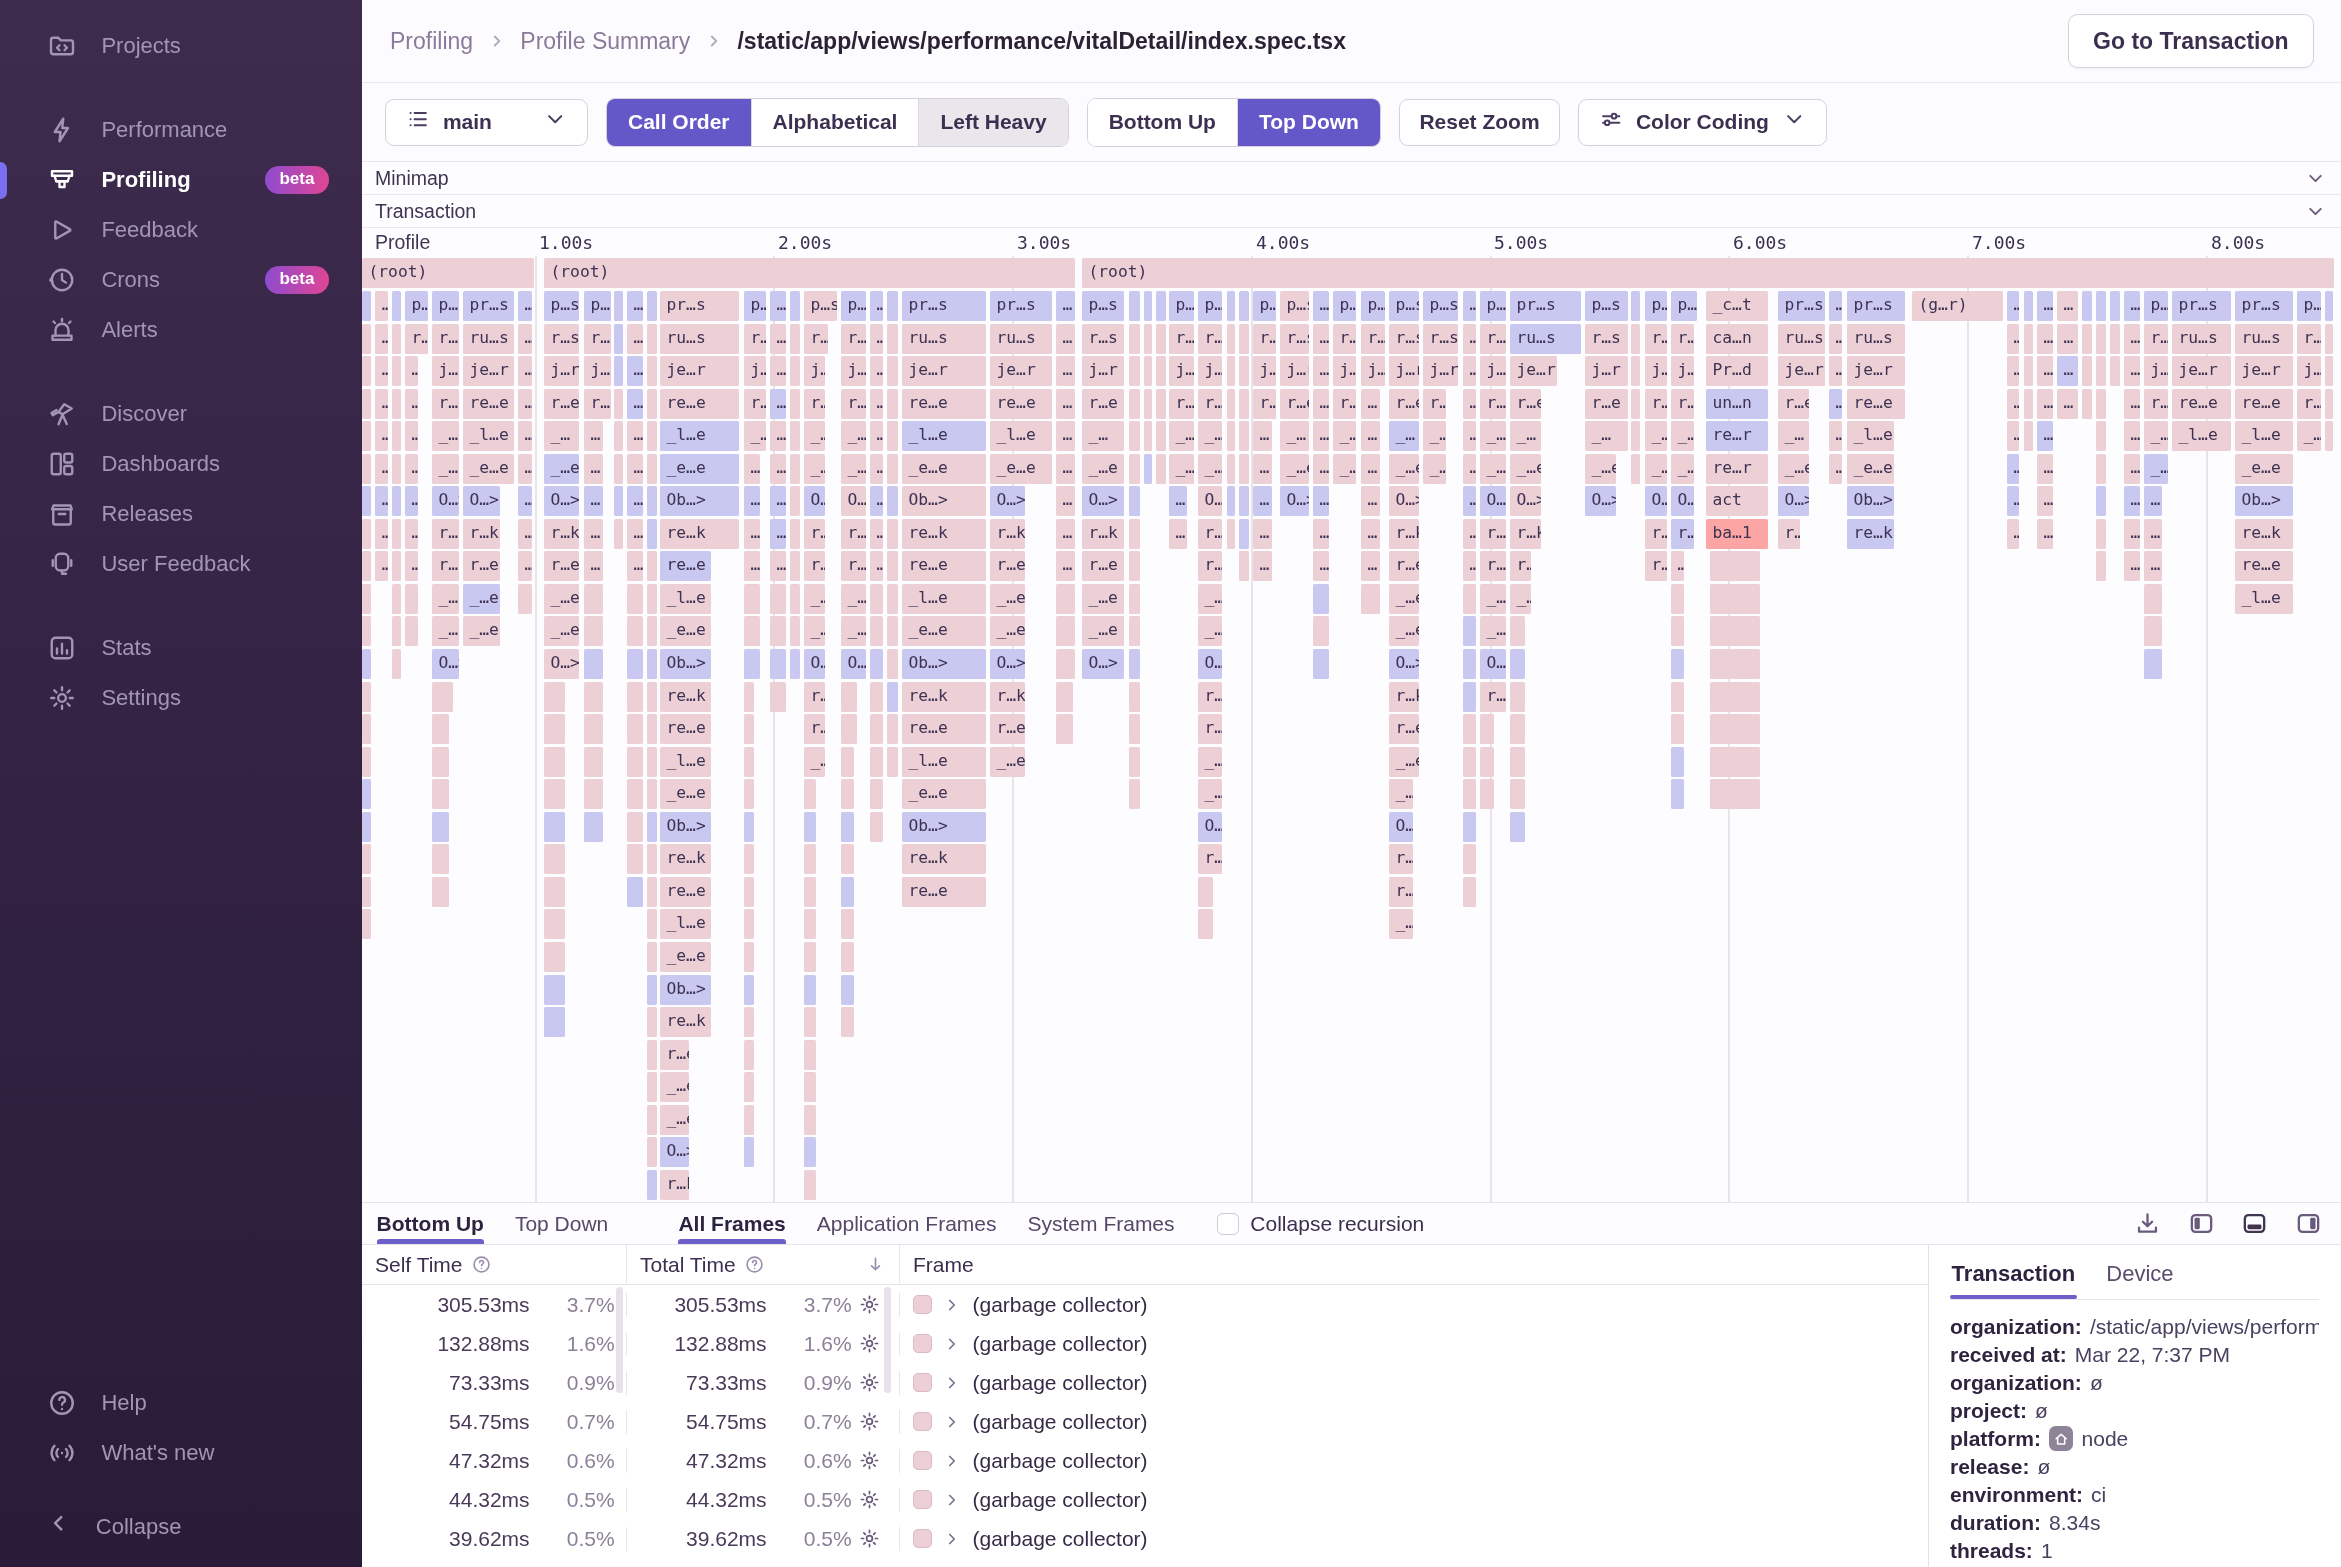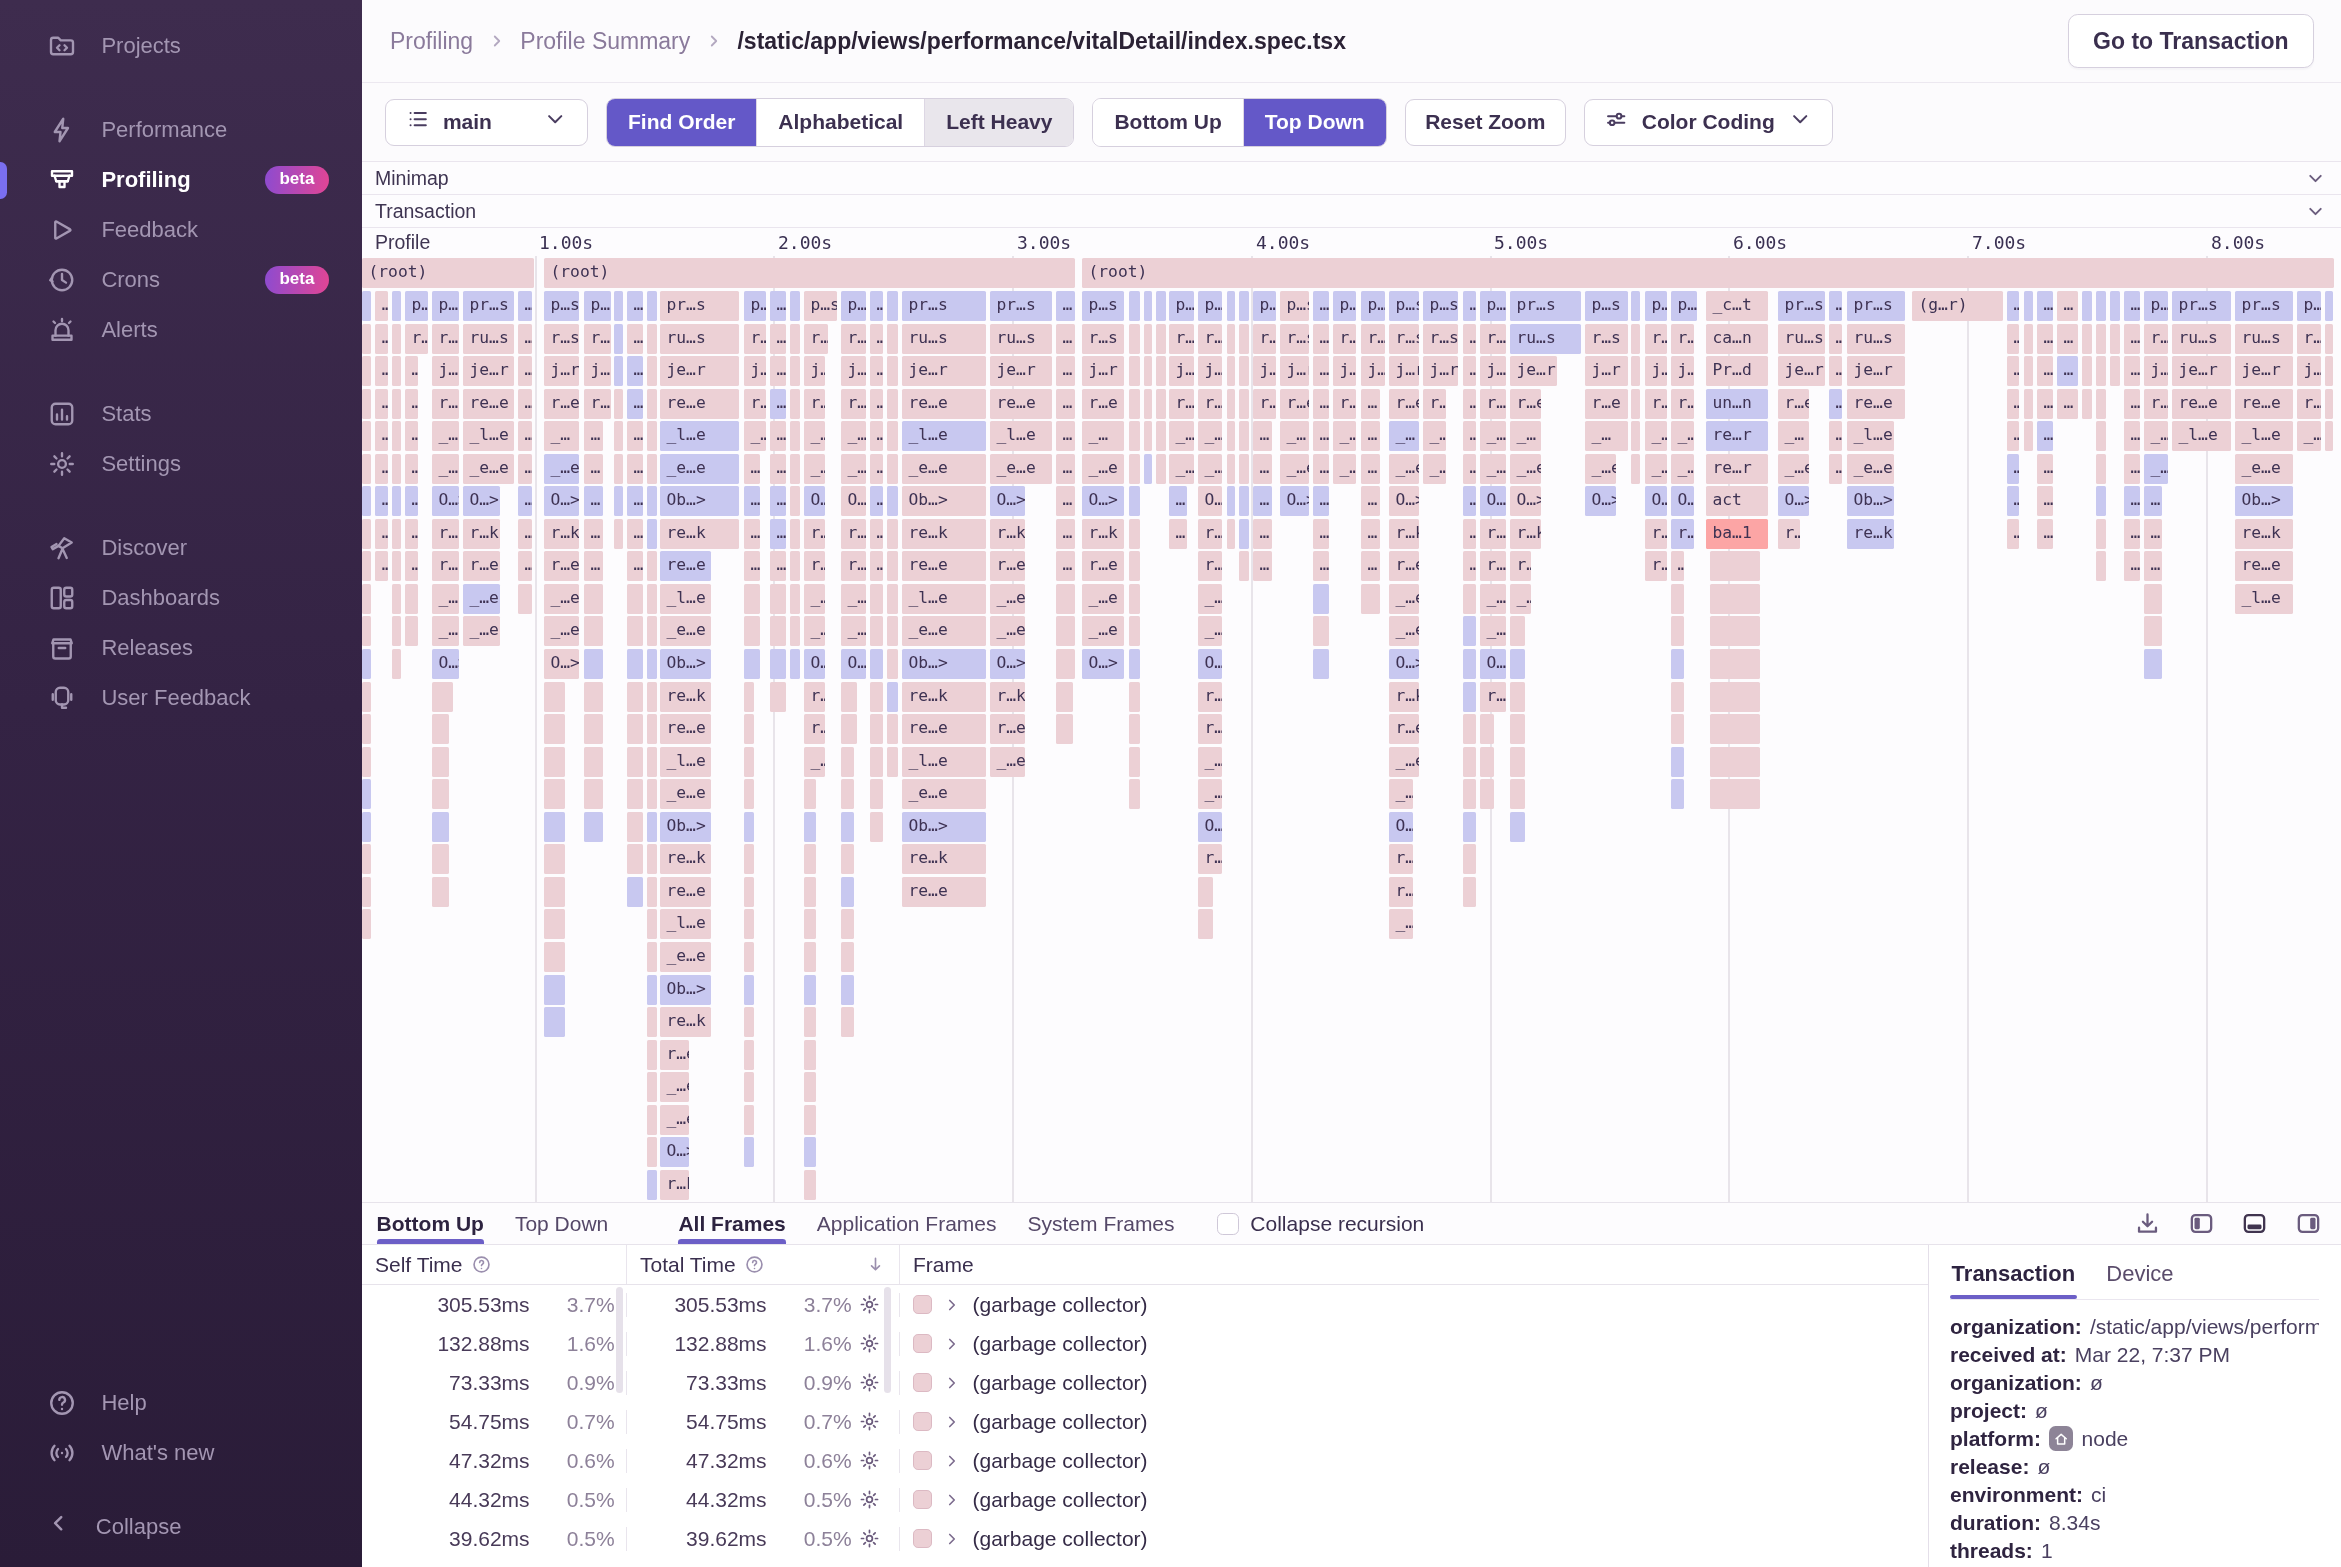--- a/index.html
+++ b/index.html
@@ -210,36 +210,20 @@
                 <path d="M6.8 16.5v-4.3a5.2 5.2 0 0 1 10.4 0v4.3"></path>
                 <path d="M4.4 19.8h15.2v-3.3H4.4z"></path>
                 <path d="M12 3.2v1.6M5.2 5.2l1.2 1.2M18.8 5.2l-1.2 1.2"></path>
               </svg></span>
             <span>Alerts</span>
           </div>
         </div>
         <div class="nav-group">
           <div class="nav-item">
             <span class="nicon"><svg viewBox="0 0 24 24">
-                <rect x="3.8" y="3.8" width="16.4" height="16.4" rx="3"></rect>
-                <path d="M8 16.4v-4M12 16.4V8.6M16 16.4v-2.6"></path>
-              </svg></span>
-            <span>Stats</span>
-          </div>
-          <div class="nav-item">
-            <span class="nicon"><svg viewBox="0 0 24 24">
-                <circle cx="12" cy="12" r="3.1"></circle>
-                <path d="M12 3.4v2.4M12 18.2v2.4M3.4 12h2.4M18.2 12h2.4M5.9 5.9l1.7 1.7M16.4 16.4l1.7 1.7M18.1 5.9l-1.7 1.7M7.6 16.4l-1.7 1.7"></path>
-              </svg></span>
-            <span>Settings</span>
-          </div>
-        </div>
-        <div class="nav-group">
-          <div class="nav-item">
-            <span class="nicon"><svg viewBox="0 0 24 24">
                 <path d="M13.8 4.2l6 3.4-7.4 4.6-3.2-1.9z"></path>
                 <path d="M9.2 10.3L4.6 13l-1-1.8 4-2.4"></path>
                 <path d="M12.4 12.6l-3.2 7.6M12.4 12.6l3.4 7.4"></path>
               </svg></span>
             <span>Discover</span>
           </div>
           <div class="nav-item">
             <span class="nicon"><svg viewBox="0 0 24 24">
                 <rect x="3.8" y="3.8" width="7.2" height="16.4" rx="1.6"></rect>
                 <rect x="13.8" y="3.8" width="6.4" height="7" rx="1.6"></rect>
@@ -257,20 +241,36 @@
           </div>
           <div class="nav-item">
             <span class="nicon"><svg viewBox="0 0 24 24">
                 <rect x="7" y="3.8" width="10" height="13.4" rx="3.4"></rect>
                 <path d="M4.6 9v4.4M19.4 9v4.4"></path>
                 <path d="M12 17.2v2.6h3.2"></path>
               </svg></span>
             <span>User Feedback</span>
           </div>
         </div>
+        <div class="nav-group">
+          <div class="nav-item">
+            <span class="nicon"><svg viewBox="0 0 24 24">
+                <rect x="3.8" y="3.8" width="16.4" height="16.4" rx="3"></rect>
+                <path d="M8 16.4v-4M12 16.4V8.6M16 16.4v-2.6"></path>
+              </svg></span>
+            <span>Stats</span>
+          </div>
+          <div class="nav-item">
+            <span class="nicon"><svg viewBox="0 0 24 24">
+                <circle cx="12" cy="12" r="3.1"></circle>
+                <path d="M12 3.4v2.4M12 18.2v2.4M3.4 12h2.4M18.2 12h2.4M5.9 5.9l1.7 1.7M16.4 16.4l1.7 1.7M18.1 5.9l-1.7 1.7M7.6 16.4l-1.7 1.7"></path>
+              </svg></span>
+            <span>Settings</span>
+          </div>
+        </div>
       </nav>
     <div class="nav-footer" id="nav-footer">
         <div class="nav-item">
           <span class="nicon"><svg viewBox="0 0 24 24">
               <circle cx="12" cy="12" r="8.6"></circle>
               <path d="M9.8 9.5a2.3 2.3 0 1 1 3.3 2.1c-.8.4-1.1.9-1.1 1.7"></path>
               <path d="M12 16.8h.01"></path>
             </svg></span>
           <span>Help</span>
         </div>
@@ -315,21 +315,21 @@
       <div class="tool-btn thread-select">
         <span><svg viewBox="0 0 24 24">
               <path d="M4.5 6h.01M4.5 12h.01M4.5 18h.01M8.5 6h11M8.5 12h11M8.5 18h11"></path>
             </svg></span>
         <span>main</span>
         <span class="chev"><svg viewBox="0 0 24 24">
               <path d="M6 9l6 6 6-6"></path>
             </svg></span>
       </div>
       <div class="seg" id="seg-sort">
-          <button class="sel">Find Order</button>
+          <button class="sel">Call Order</button>
           <button>Alphabetical</button>
           <button class=" dim">Left Heavy</button>
         </div>
       <div class="seg" id="seg-dir">
           <button>Bottom Up</button>
           <button class="sel">Top Down</button>
         </div>
       <button class="tool-btn">Reset Zoom</button>
       <div class="tool-btn">
         <span><svg viewBox="0 0 24 24">

